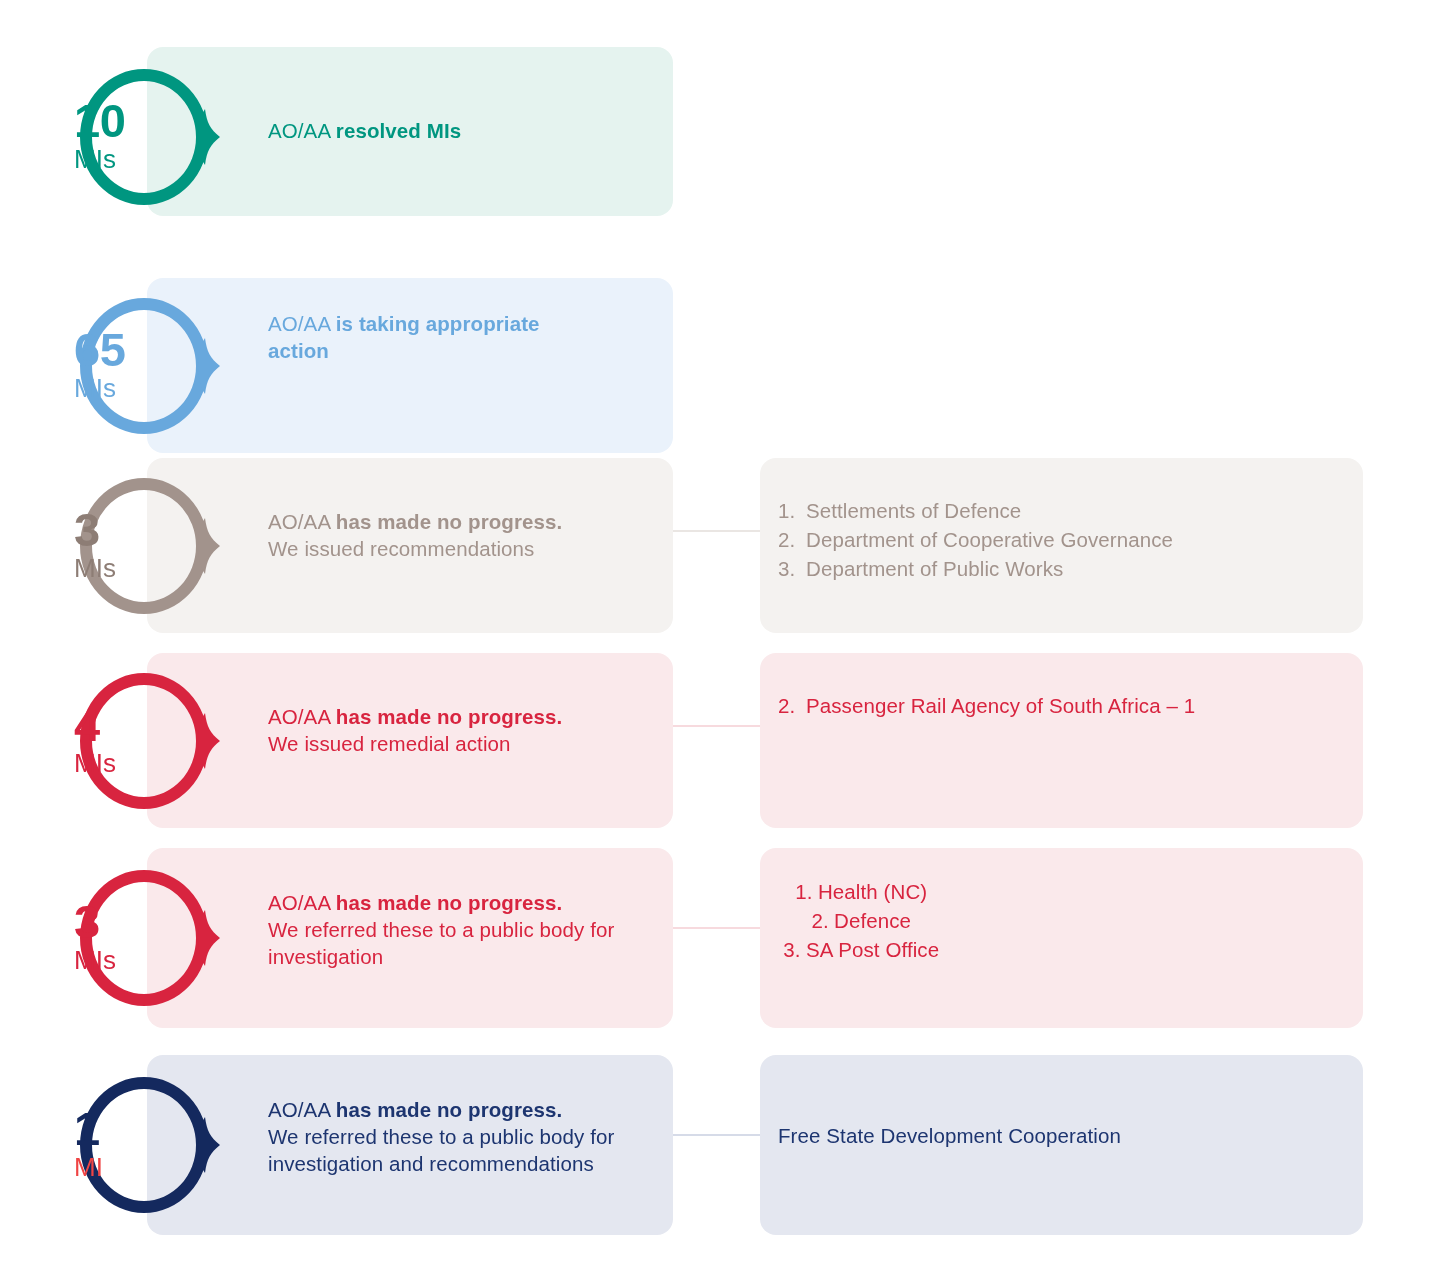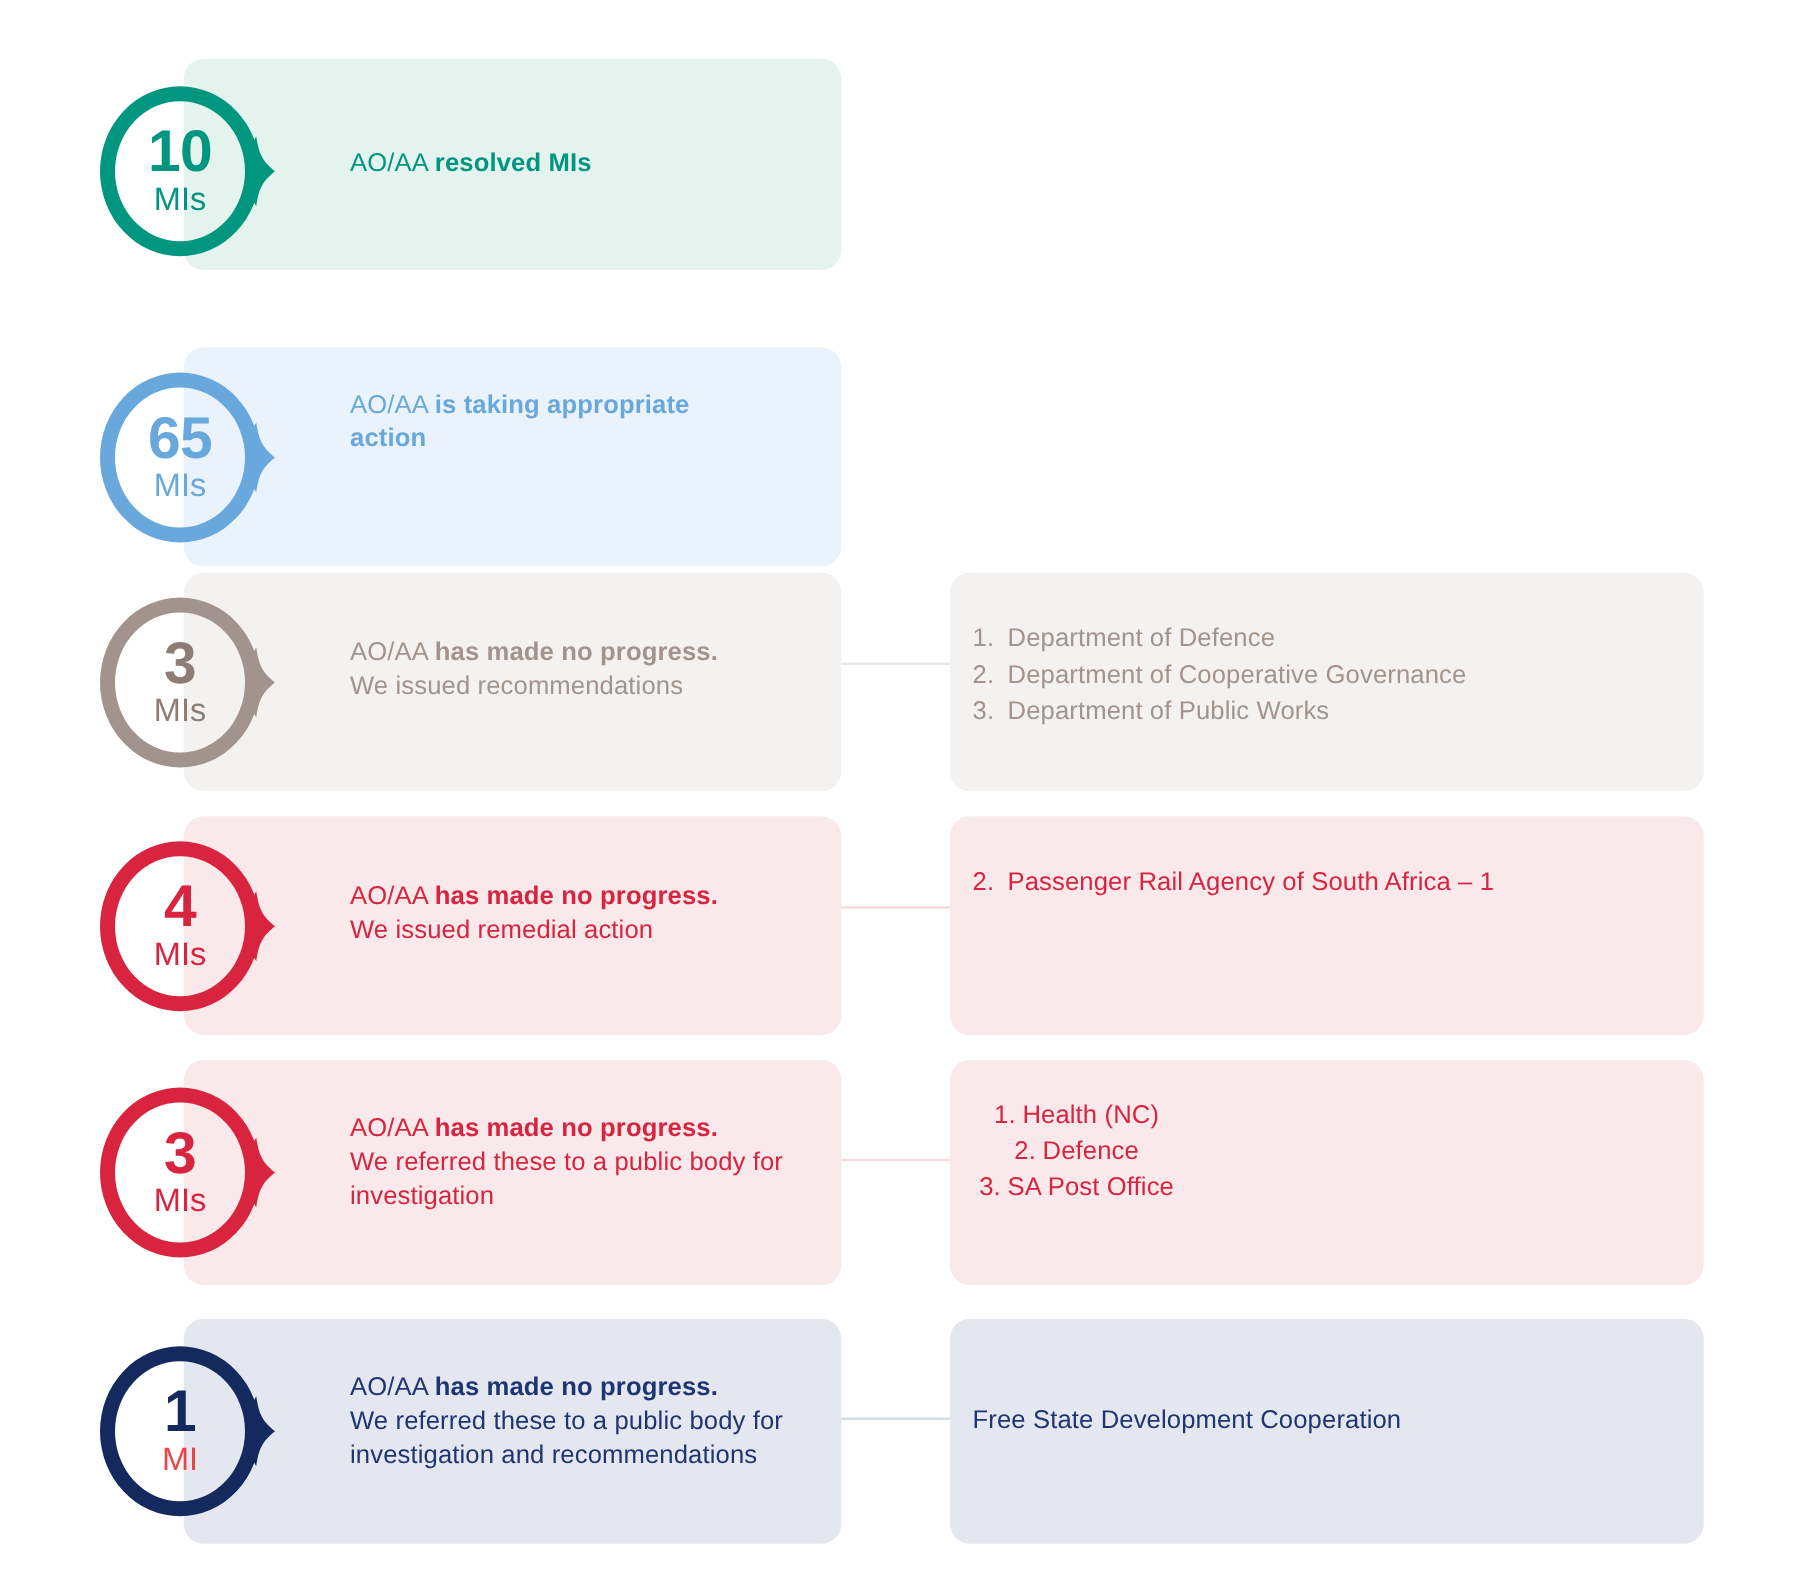--- a/index.html
+++ b/index.html
@@ -69,41 +69,40 @@
     overflow: visible;
   }
   .badge-text {
     position: absolute;
     left: 0;
     top: 0;
     width: 140px;
     height: 148px;
     display: flex;
     flex-direction: column;
-    align-items: center;
     justify-content: center;
     pointer-events: none;
   }
   .badge-num {
     font-size: 47px;
     font-weight: 700;
     line-height: 0.95;
     letter-spacing: -0.5px;
   }
   .badge-unit {
     font-size: 26px;
     font-weight: 400;
     line-height: 1.15;
     margin-top: 2px;
   }
 
   
   .panel-text {
     position: absolute;
-    left: 280px;
+    left: 268px;
     font-size: 20.5px;
     line-height: 27px;
     letter-spacing: 0.1px;
   }
   .panel-text .ln {
     display: block;
     white-space: nowrap;
   }
   .panel-text b {
     font-weight: 700;
@@ -248,21 +247,21 @@
         <span class="badge-unit" style="color:#8d7d75">MIs</span>
       </div>
     </div>
 
     <div class="panel-text" style="color:#a2938c">
       <span class="ln"><span>AO/AA </span><b>has made no progress.</b></span>
       <span class="ln"><span>We issued recommendations</span></span>
     </div>
 
     <div class="olist" style="color:#a2938c">
-      <span class="li"><span class="idx">1.</span><span>Department of Defence</span></span>
+      <span class="li"><span class="idx">1.</span><span>Settlements of Defence</span></span>
       <span class="li"><span class="idx">2.</span><span>Department of Cooperative Governance</span></span>
       <span class="li"><span class="idx">3.</span><span>Department of Public Works</span></span>
     </div>
   </div>
 
   <div class="row" id="row-4">
     <div class="left-panel" style="background:#fae9eb;"></div>
     <div class="connector" style="background:#f7dade;"></div>
     <div class="right-panel" style="background:#fae9eb;"></div>
 

